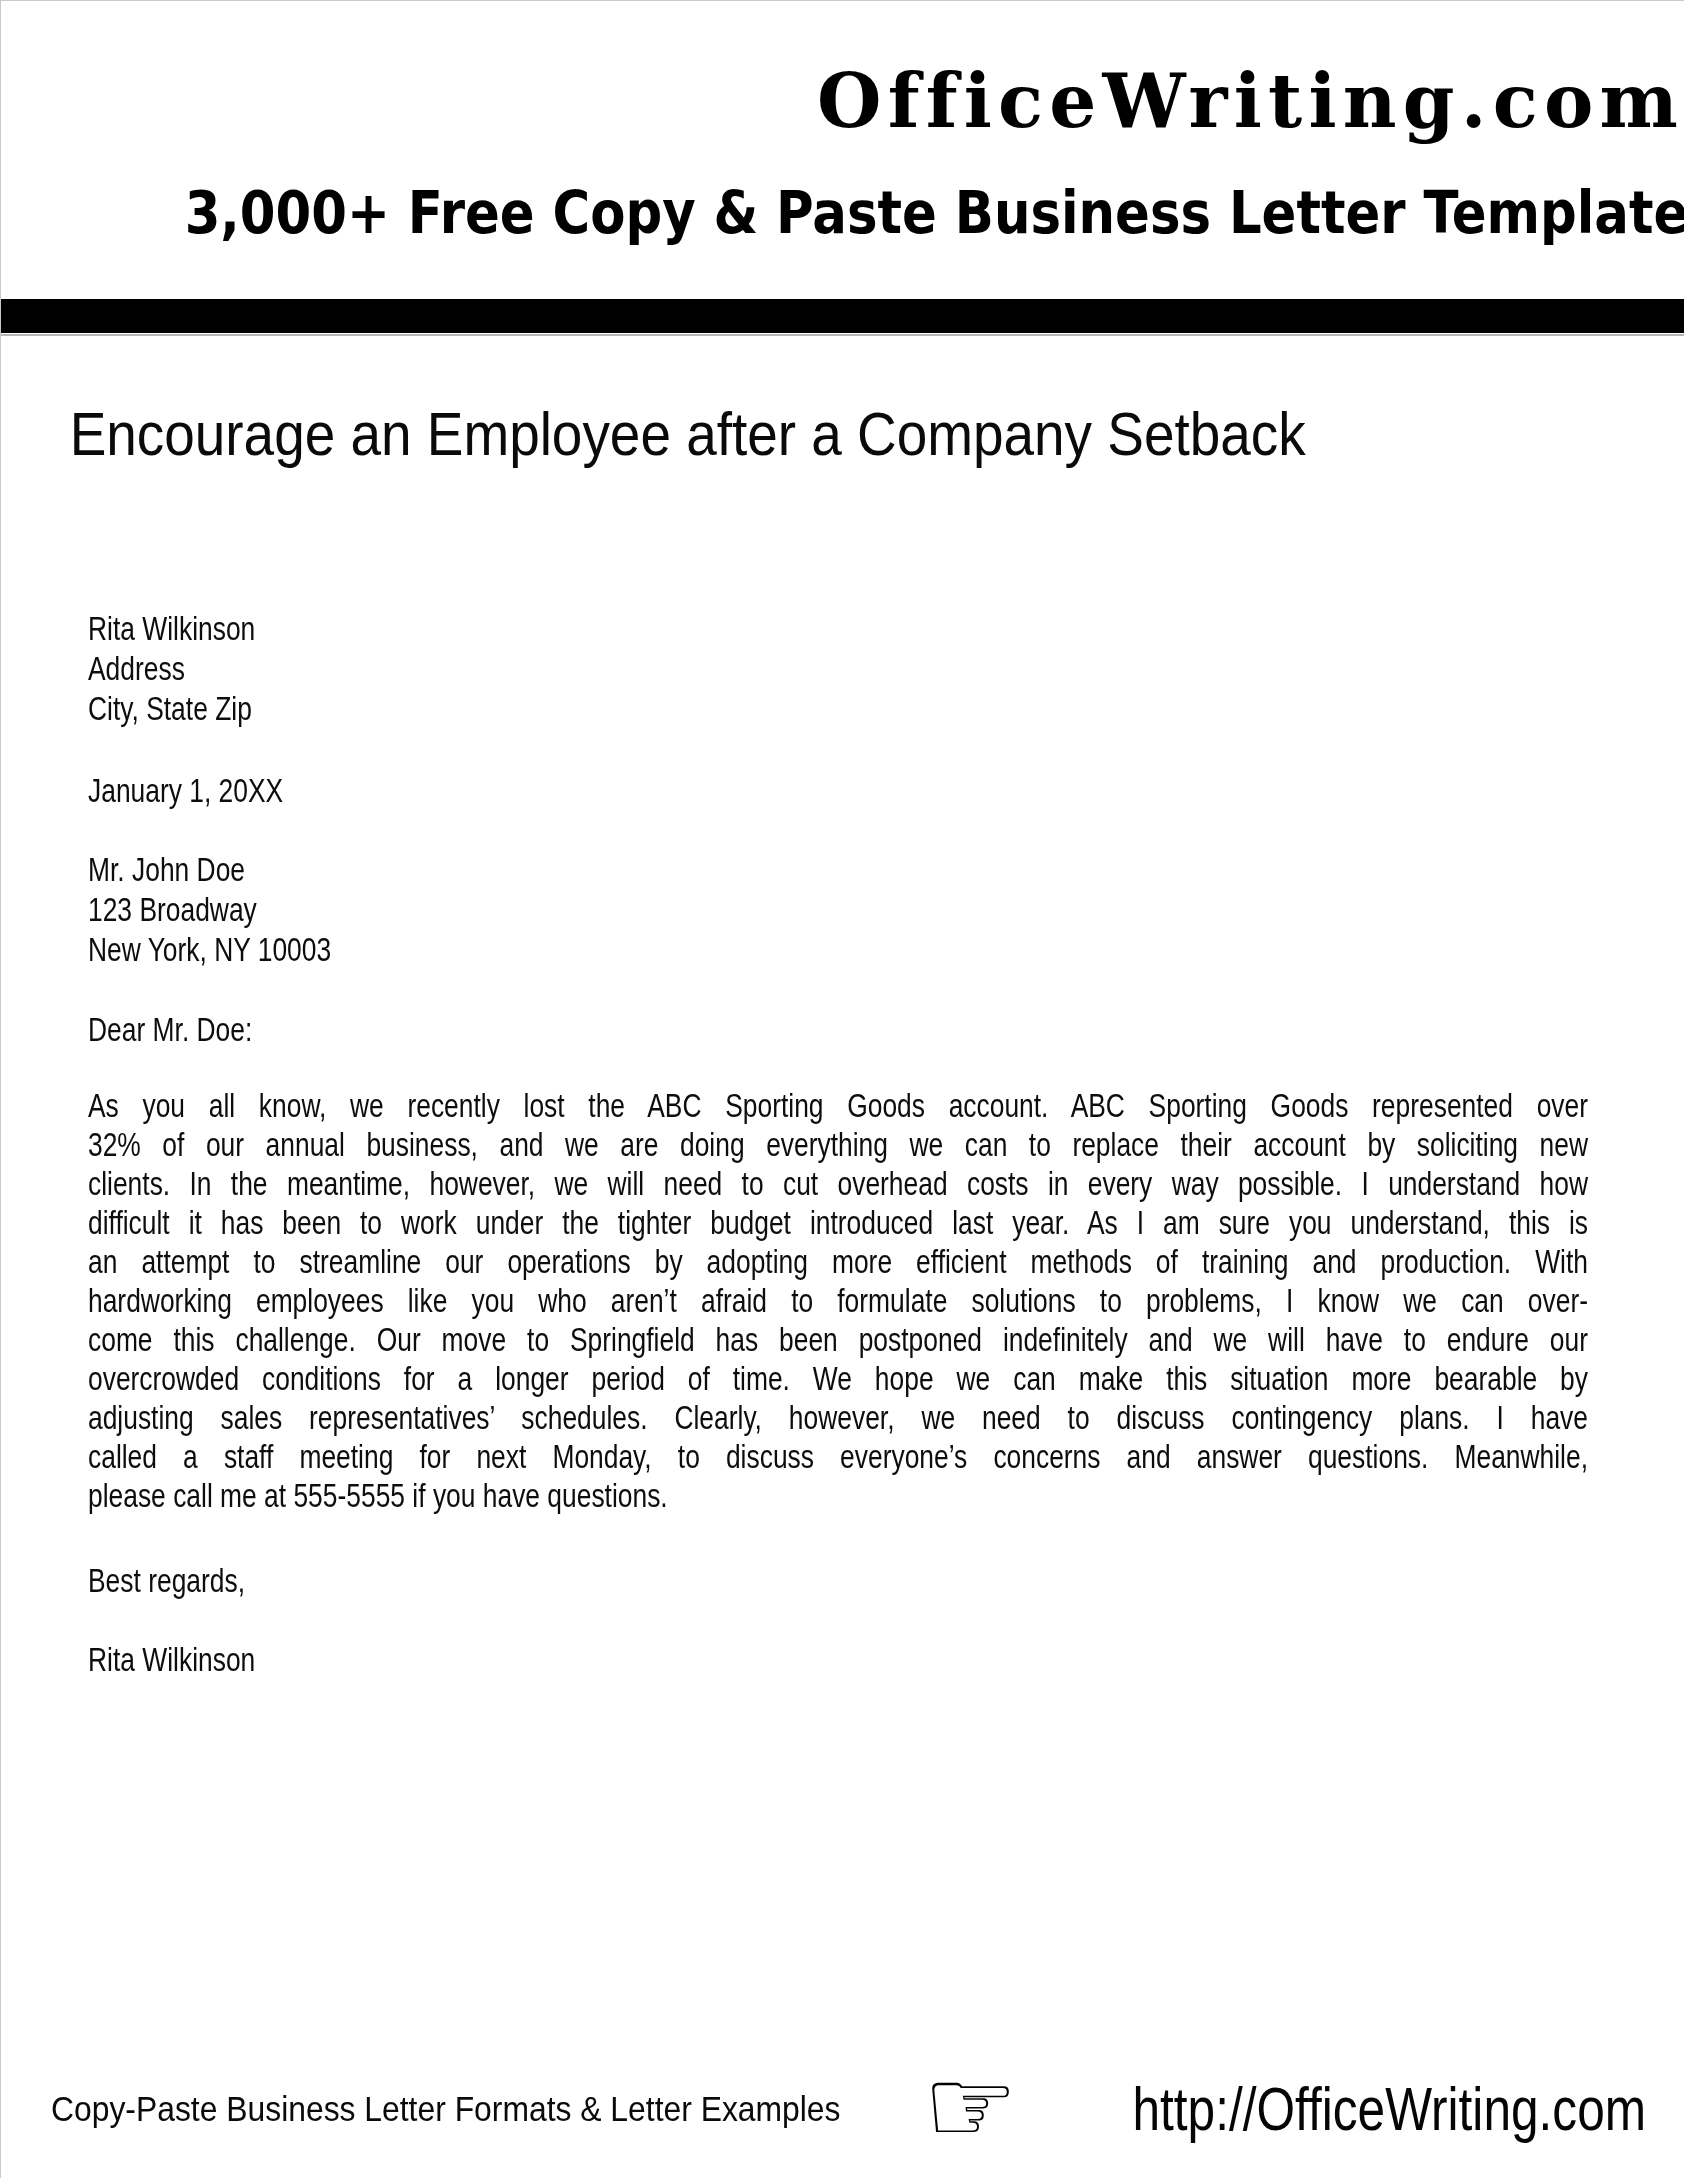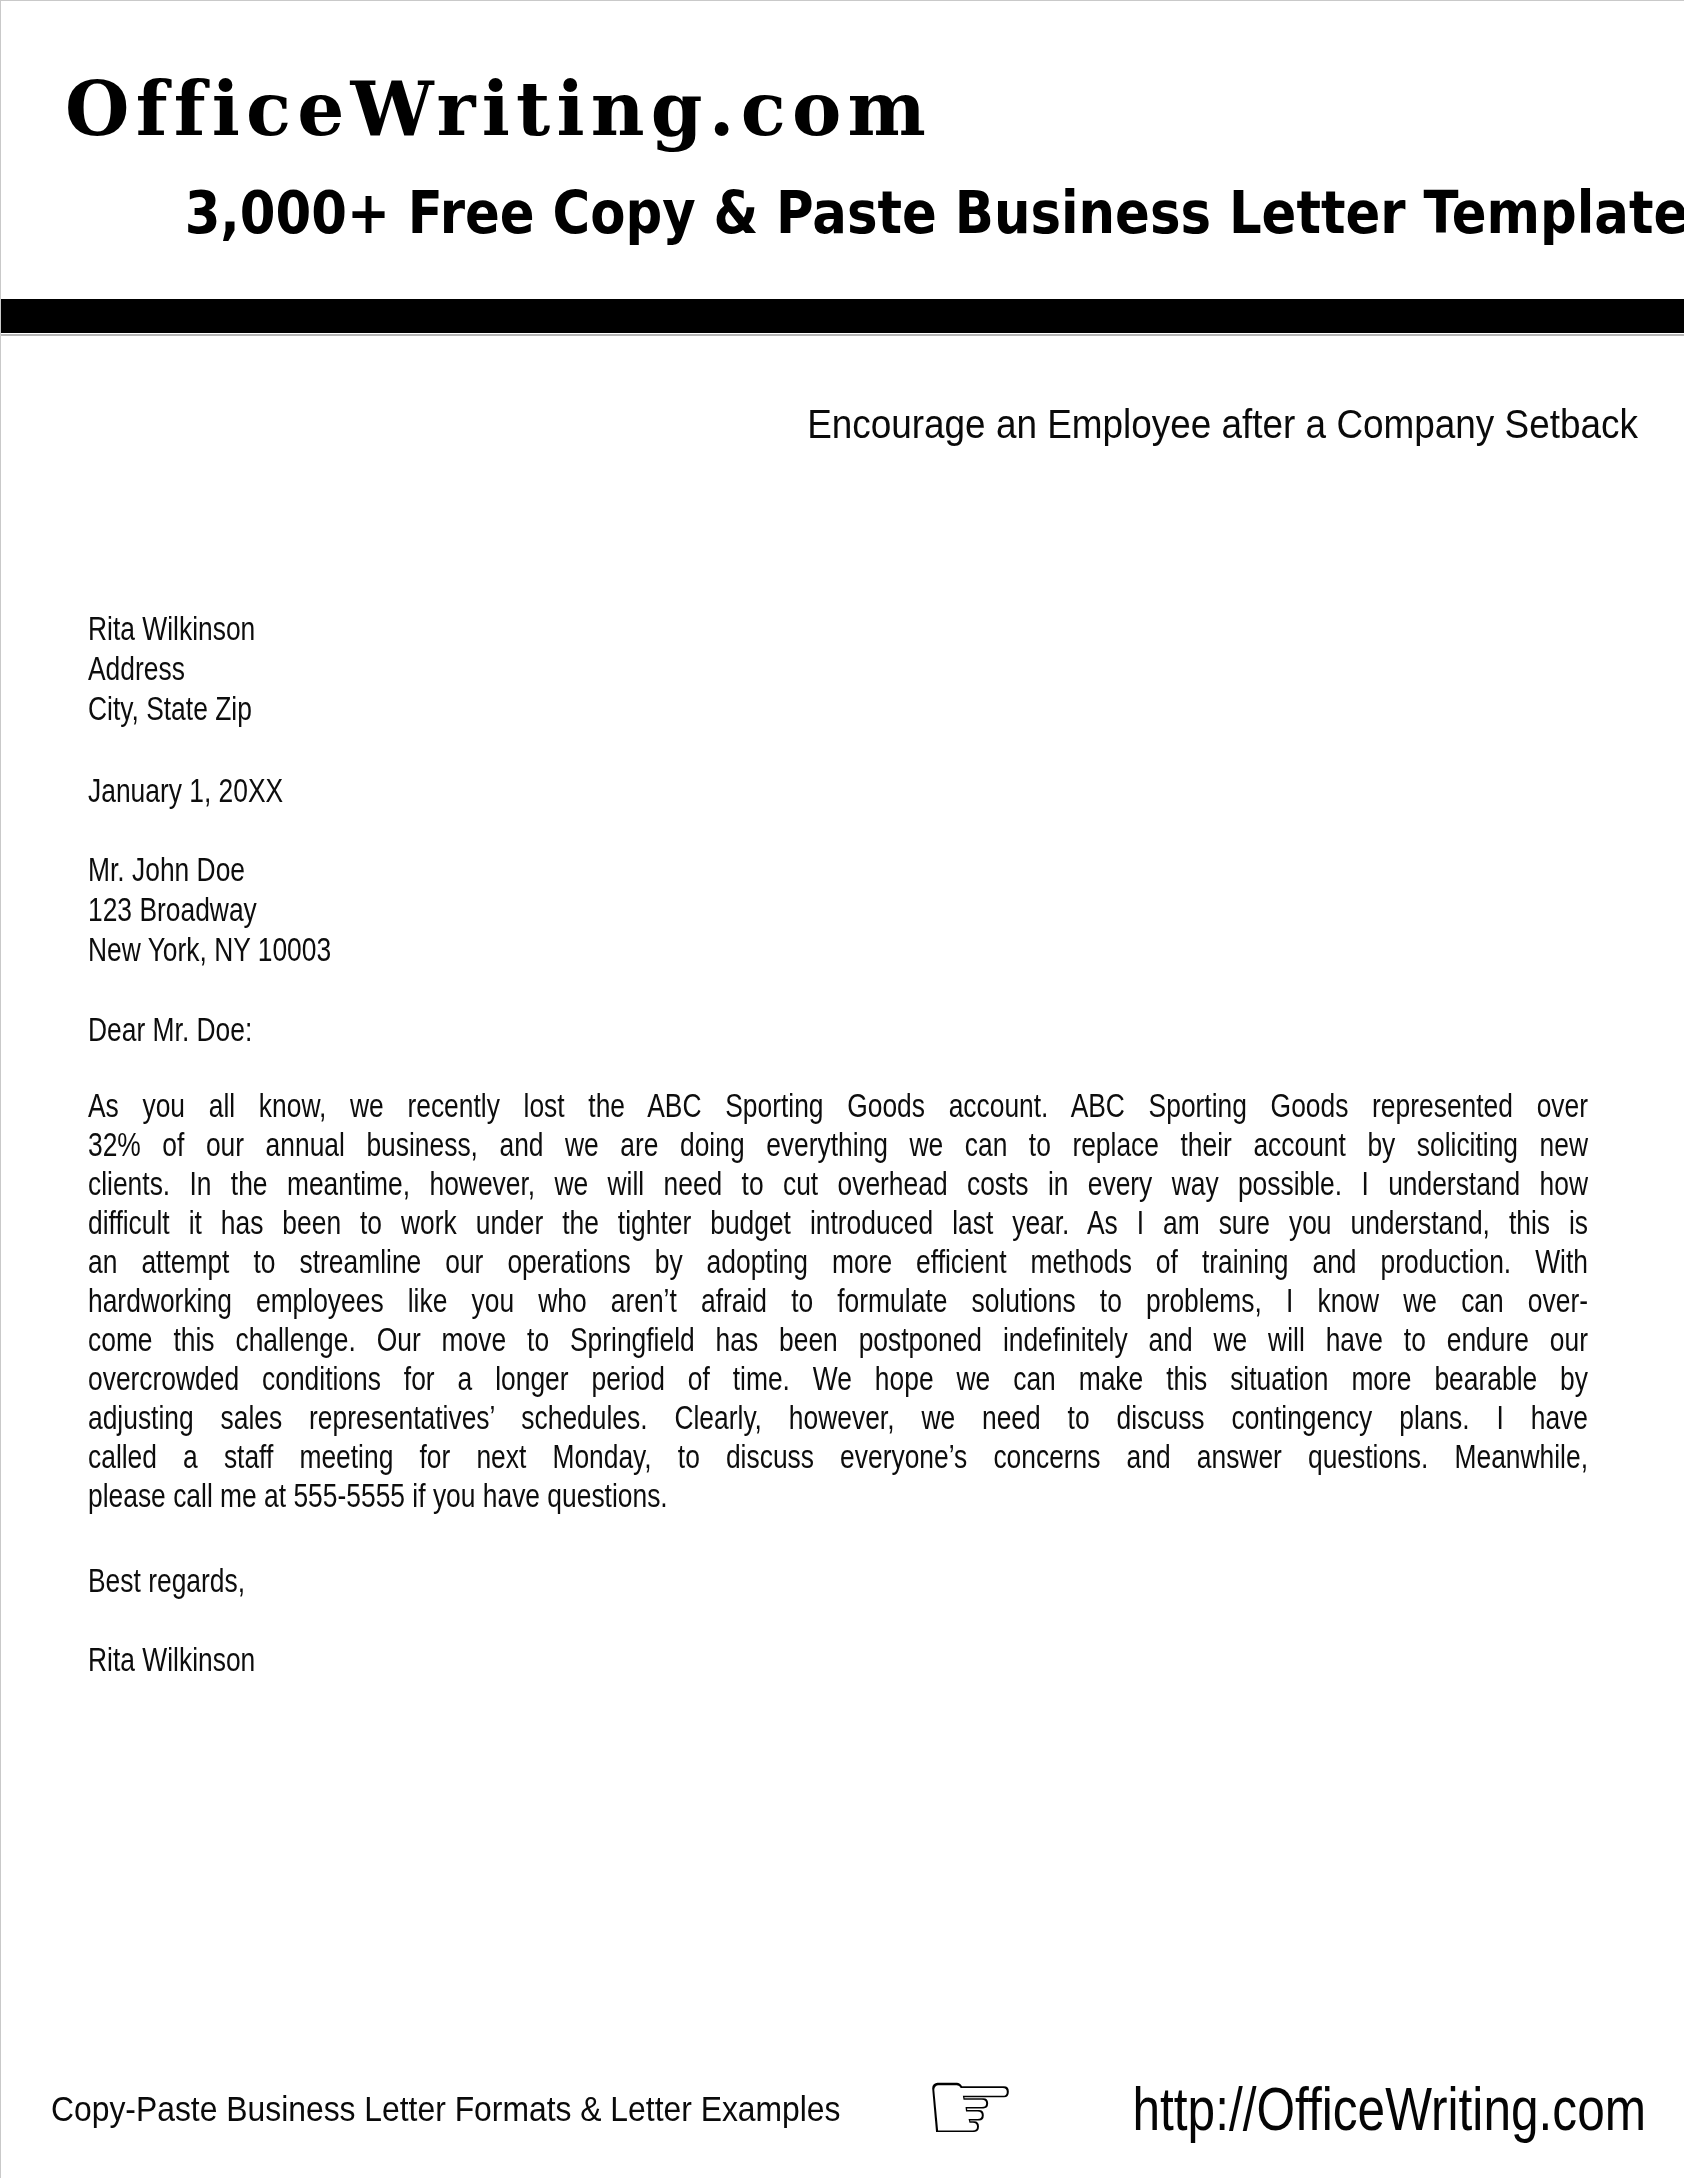--- a/index.html
+++ b/index.html
@@ -11,22 +11,22 @@
     border: 1.8px solid #c9c9c9;
     box-sizing: border-box;
     overflow: hidden;
     font-family: "Liberation Sans", sans-serif;
     color: #0d0d0d;
   }
 
   
   .site-title {
     position: absolute;
-    top: 71px; left: 64px; right: 0;
-    text-align: left;
+    top: 63px; left: 64px; right: 0;
+    text-align: right;
     font-family: "DejaVu Serif", serif;
     font-weight: bold;
     font-size: 74px;
     letter-spacing: 6.2px;
     line-height: 1;
     color: #000;
     white-space: nowrap;
   }
   .tagline-wrap {
     position: absolute;
@@ -56,23 +56,23 @@
     top: 333px; left: 0; right: 0;
     height: 1.8px;
     background: #b5b5b5;
   }
 
   
   .letter-title {
     position: absolute;
     top: 403px; left: 0; right: 0;
     margin: 0;
-    text-align: right;
+    text-align: left;
     font-weight: normal;
-    font-size: 41px;
+    font-size: 61px;
     line-height: 1;
     white-space: nowrap;
     color: #0a0a0a;
   }
   .letter-title .squeeze {
     display: inline-block;
     transform: scaleX(0.90);
     transform-origin: 50% 50%;
   }
 

